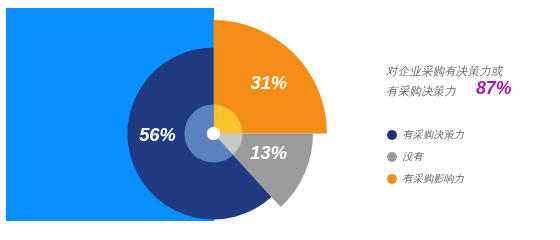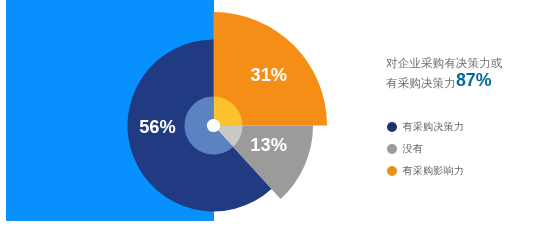--- a/index.html
+++ b/index.html
@@ -1,18 +1,18 @@
 <!DOCTYPE html>
 <html><head>
 <meta charset="utf-8">
 <style>
   html,body{margin:0;padding:0;-webkit-font-smoothing:antialiased;}
   svg text{-webkit-font-smoothing:antialiased;}
   body{width:560px;height:221px;background:#ffffff;font-family:"Liberation Sans",sans-serif;overflow:hidden;position:relative;}
-  #root{position:absolute;left:0;top:0;width:560px;height:221px;}
+  #root{position:absolute;left:0;top:8px;width:560px;height:221px;font-style:italic;}
   .panel{position:absolute;left:6px;top:0;width:208px;height:221px;background:#0790FE;}
   .chart{position:absolute;left:0;top:0;width:560px;height:221px;}
   .callout{position:absolute;left:386px;top:53.5px;width:140px;}
   .callout .l{font-size:11.6px;color:#6e6e6e;line-height:18.3px;white-space:nowrap;letter-spacing:0.05px;}
   .pct{color:#3355B0;font-weight:bold;font-size:17.8px;letter-spacing:0.1px;position:relative;top:-1.3px;}
   .legend{position:absolute;left:387px;top:115.5px;text-align:right;}
   .lrow{display:flex;align-items:center;height:22.3px;}
   .dot{width:10px;height:10px;border-radius:50%;margin-right:5.5px;flex:0 0 auto;}
   .ltext{font-size:10.2px;color:#666666;line-height:1;letter-spacing:0.05px;white-space:nowrap;}
 </style>
@@ -30,21 +30,21 @@
         <path d="M 213.5 125.5 L 242.50 125.50 A 29 29 0 0 1 233.05 146.92 Z" fill="#C9C8C4"></path>
         <path d="M 213.5 125.5 L 233.05 146.92 A 29 29 0 1 1 213.50 96.50 Z" fill="#5C82C2"></path>
         <circle cx="213.5" cy="125.5" r="6.6" fill="#FFFFFF"></circle>
         <text x="268.8" y="81.3" fill="#FFFFFF" font-size="18.3" font-weight="bold" text-anchor="middle" font-family="&quot;Liberation Sans&quot;,sans-serif">31%</text>
         <text x="268.6" y="151.3" fill="#FFFFFF" font-size="18.3" font-weight="bold" text-anchor="middle" font-family="&quot;Liberation Sans&quot;,sans-serif">13%</text>
         <text x="157.5" y="132.7" fill="#FFFFFF" font-size="18.3" font-weight="bold" text-anchor="middle" font-family="&quot;Liberation Sans&quot;,sans-serif">56%</text>
       </g>
   </svg>
   <div class="callout">
     <div class="l">对企业采购有决策力或</div>
-    <div class="l"><span>有采购决策力</span><span class="pct" style="color: #0369a1;">87%</span></div>
+    <div class="l"><span>有采购决策力</span><span class="pct" style="color: #a21caf; margin-left: 20px;">87%</span></div>
   </div>
   <div class="legend">
     <div class="lrow">
       <span class="dot" style="background: rgb(31, 49, 115);"></span>
       <span class="ltext">有采购决策力</span>
     </div>
     <div class="lrow">
       <span class="dot" style="background: rgb(155, 155, 155);"></span>
       <span class="ltext">没有</span>
     </div>

